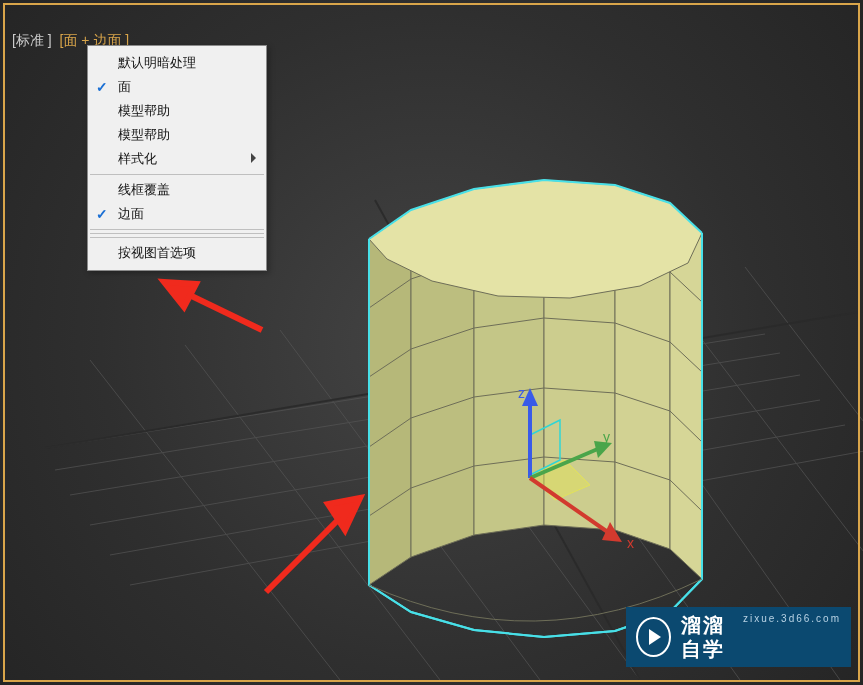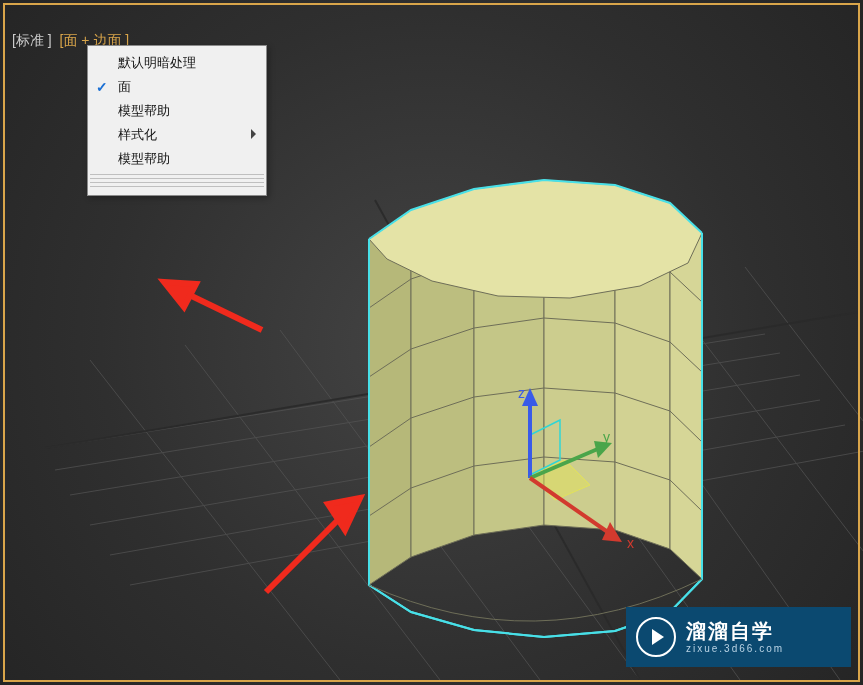--- a/index.html
+++ b/index.html
@@ -111,21 +111,21 @@
   .watermark .play .tri {
     width: 0;
     height: 0;
     border-top: 8px solid transparent;
     border-bottom: 8px solid transparent;
     border-left: 12px solid #ffffff;
     margin-left: 3px;
   }
   .watermark .wm-text {
     display: flex;
-    flex-direction: column;
+    flex-direction: row;
     color: #fff;
     line-height: 1.2;
   }
   .watermark .wm-text .line1 {
     font-size: 20px;
     font-weight: bold;
     letter-spacing: 2px;
   }
   .watermark .wm-text .line2 {
     font-size: 10px;
@@ -233,26 +233,29 @@
 
   <div class="top-labels">
     <span class="standard">[标准 ]</span>
     <span class="shading">[面 + 边面 ]</span>
   </div>
 
   <div class="context-menu" id="ctx">
       <div class="item"><span>默认明暗处理</span></div>
       <div class="item checked"><span>面</span></div>
       <div class="item"><span>模型帮助</span></div>
+      <div class="item"><span>模型帮助</span></div>
       <div class="item"><span>样式化</span><span class="submenu-arrow"></span></div>
-      <div class="item"><span>模型帮助</span></div>
-      <div class="sep"></div>
-      <div class="sep"></div>
-      <div class="sep"></div>
-      <div class="sep"></div>
+      <div class="sep"></div>
+      <div class="item"><span>线框覆盖</span></div>
+      <div class="item checked"><span>边面</span></div>
+      <div class="sep"></div>
+      <div class="sep"></div>
+      <div class="sep"></div>
+      <div class="item"><span>按视图首选项</span></div>
     </div>
 
   <div class="watermark">
     <div class="play">
         <div class="tri"></div>
       </div>
     <div class="wm-text">
       <div class="line1">溜溜自学</div>
       <div class="line2">zixue.3d66.com</div>
     </div>

